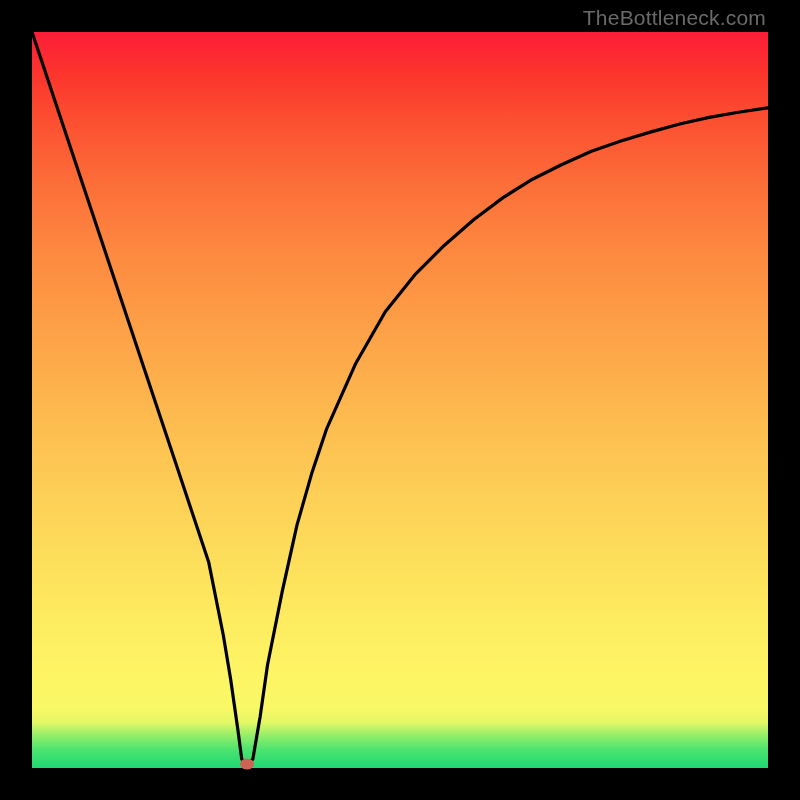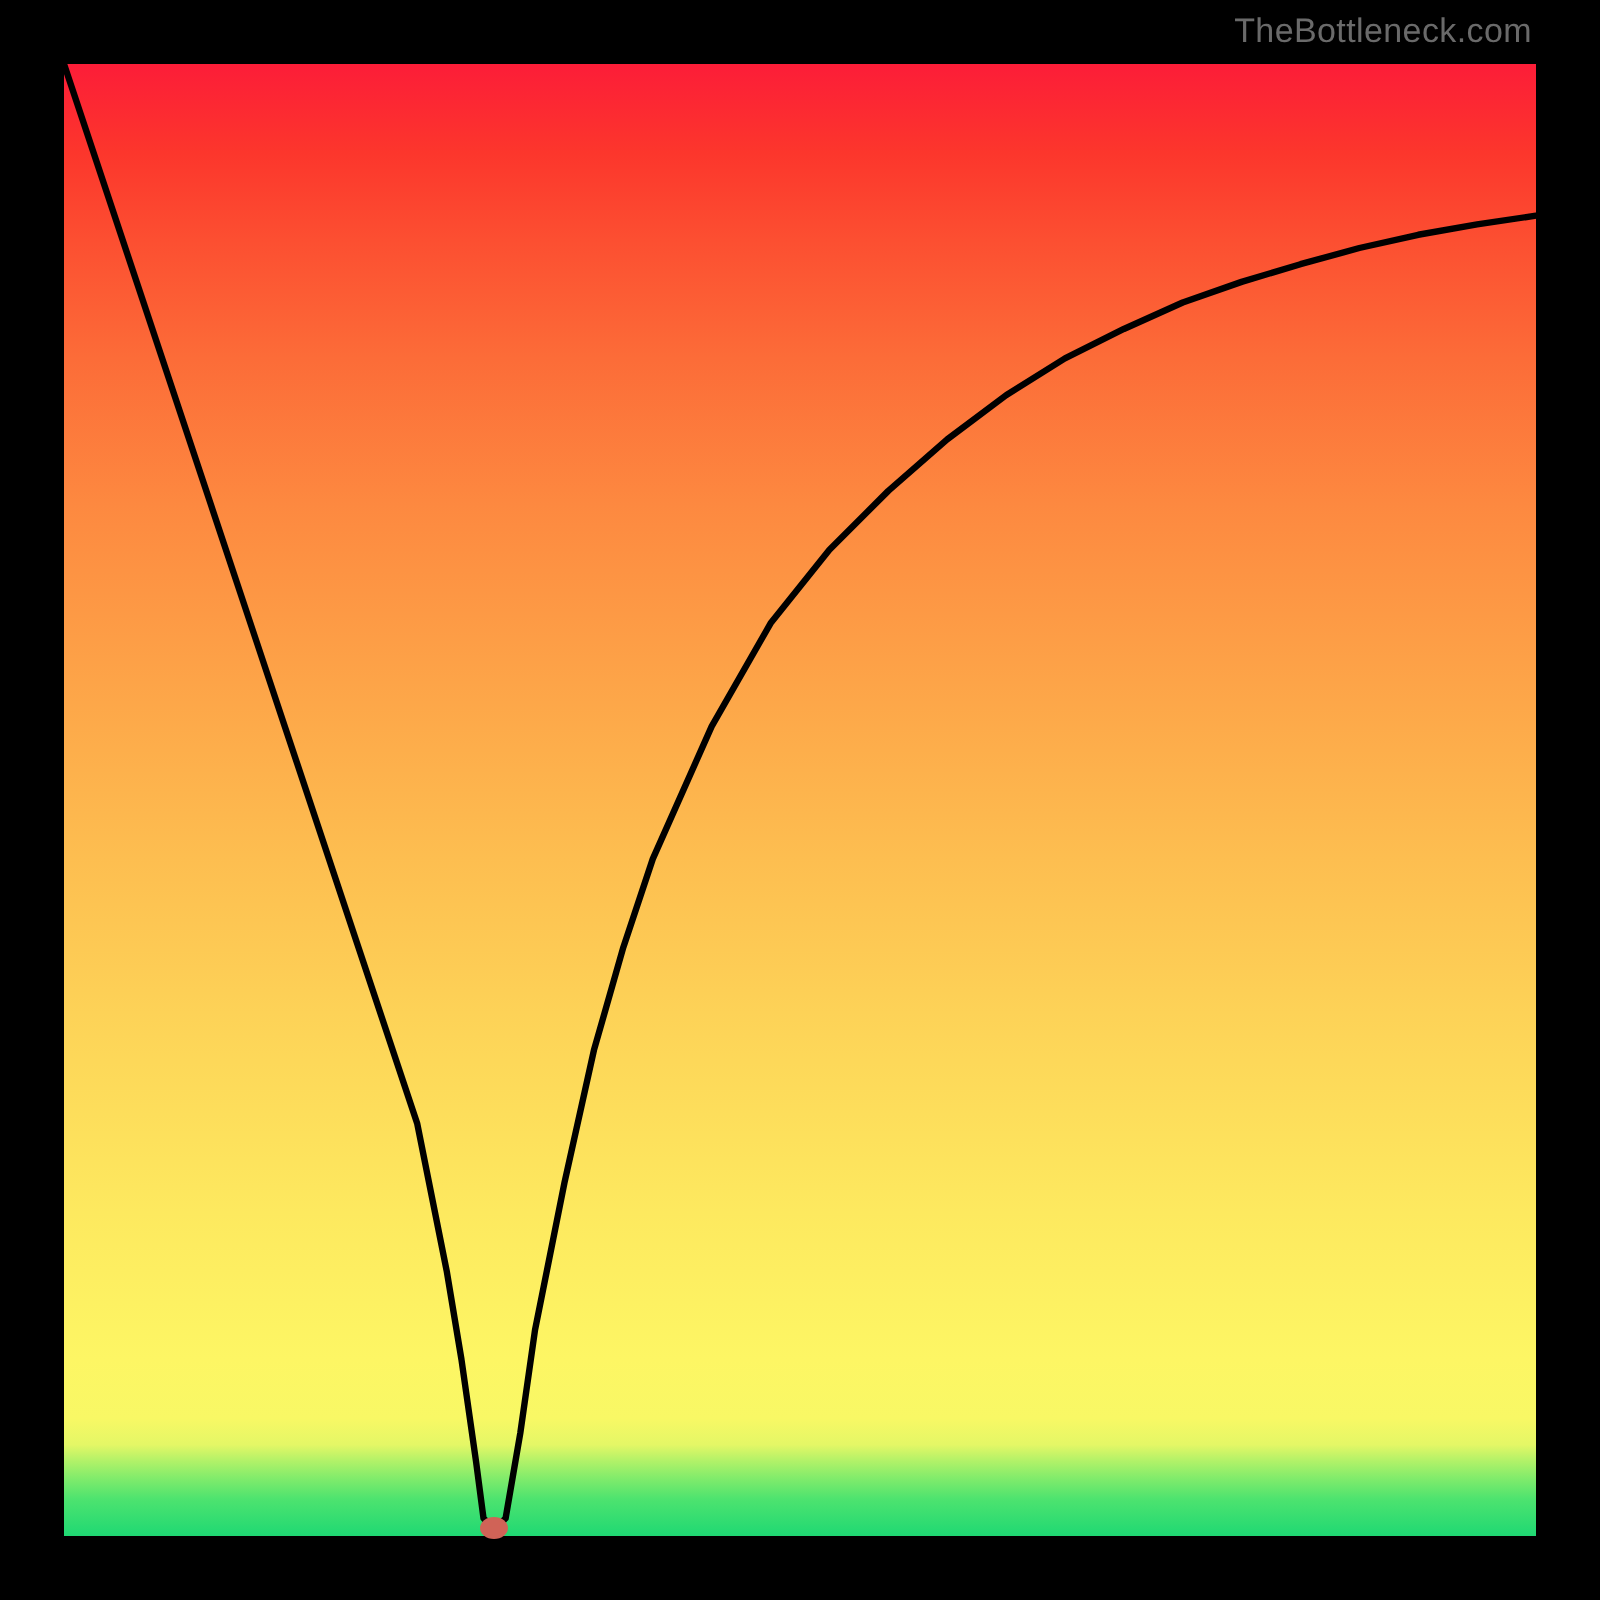--- a/index.html
+++ b/index.html
@@ -41,21 +41,21 @@
       #fc4f31 88%,
       #fc362c 94%,
       #fc1d38 100%
     );
   }
   .watermark {
     position: absolute;
     top: 6px;
     right: 34px;
     color: #6a6a6a;
-    font-size: 17px;
+    font-size: 21px;
     letter-spacing: 0.2px;
     font-weight: 400;
   }
   svg.curve {
     position: absolute;
     left: 0;
     top: 0;
     width: 736px;
     height: 736px;
     overflow: visible;

